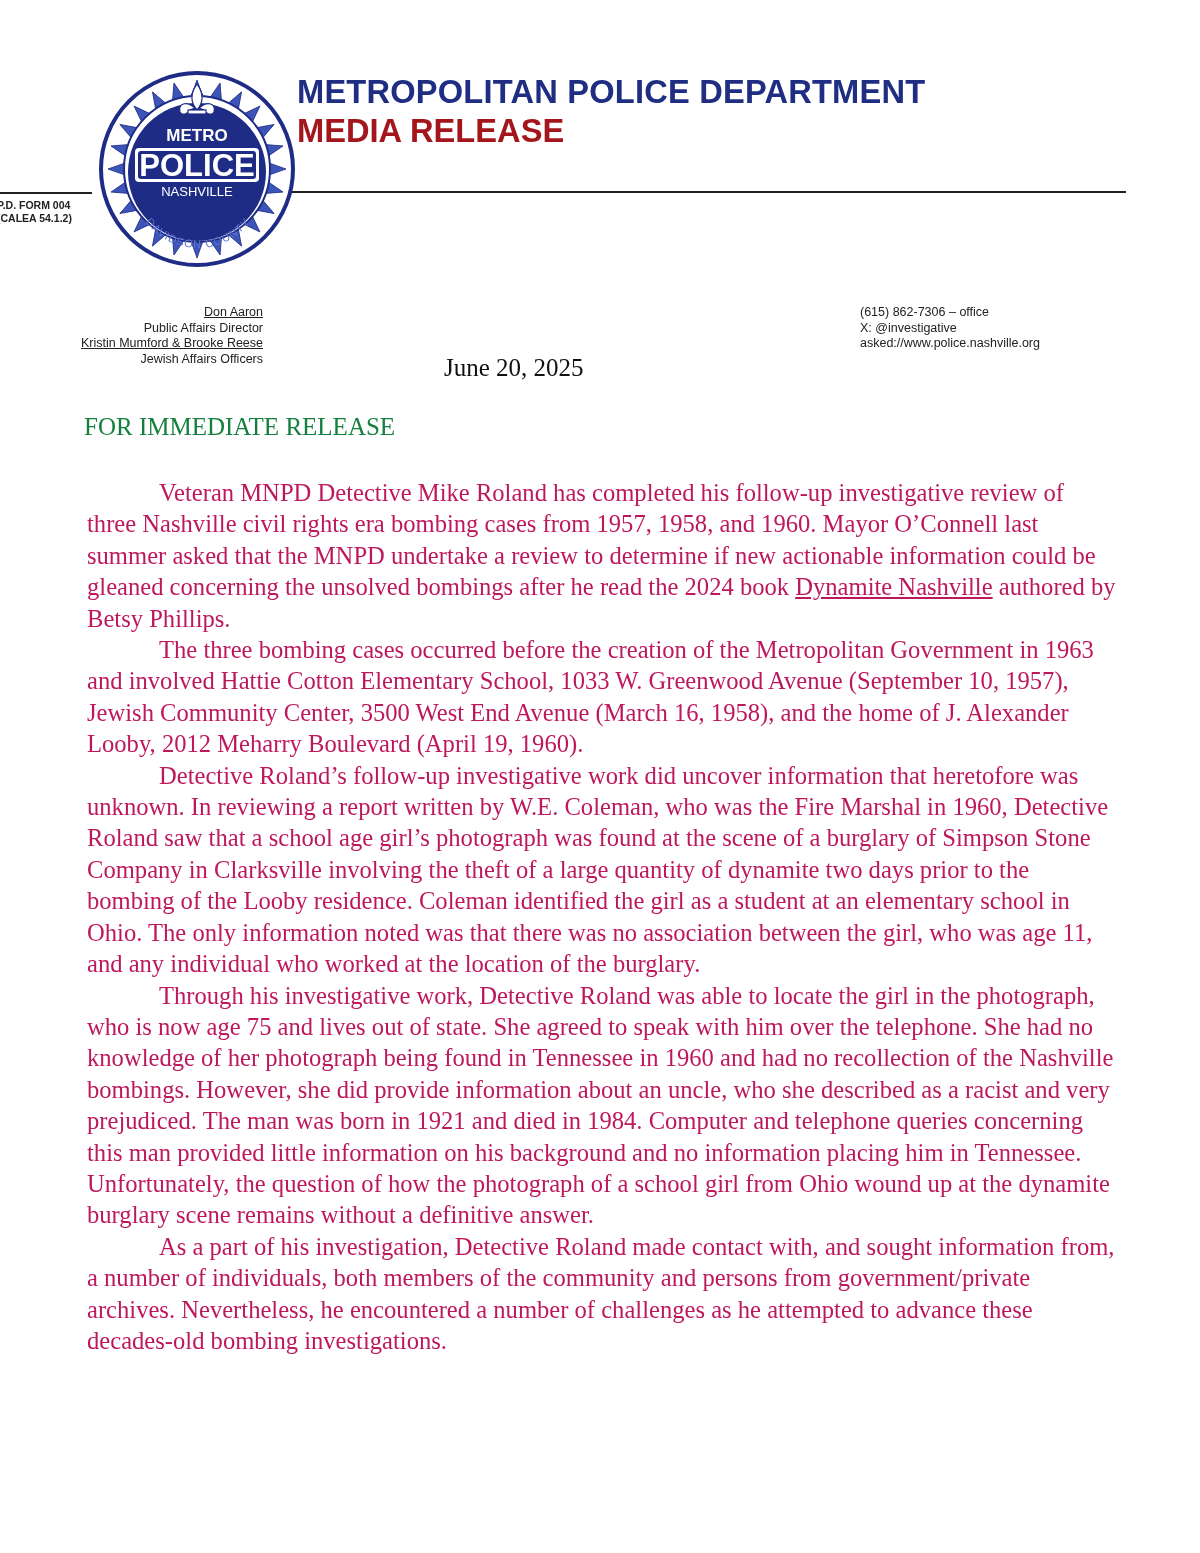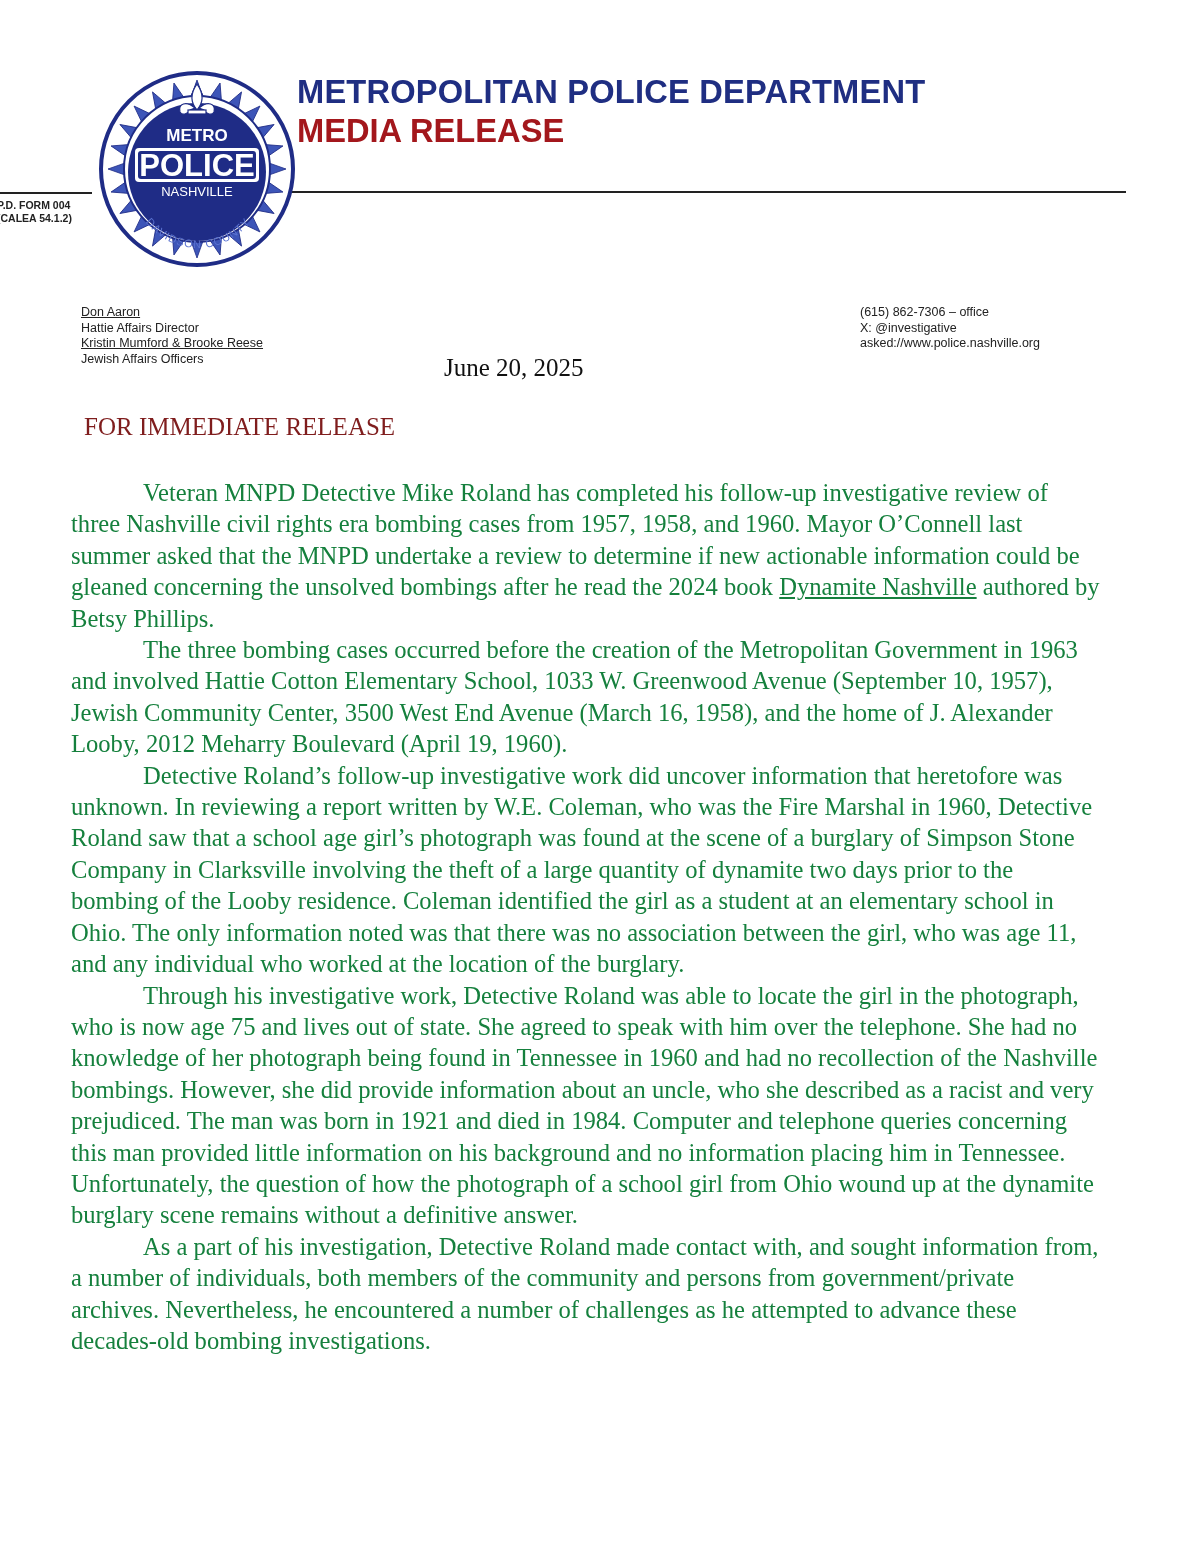--- a/index.html
+++ b/index.html
@@ -11,28 +11,28 @@
   .rule-right { left: 276px; top: 191px; width: 850px; height: 2px; background: #222; }
 
   .form-no { left: -3px; top: 199px; font-family: "Liberation Sans", sans-serif; font-weight: bold; font-size: 10.5px; line-height: 13px; color: #222; }
 
   
   .logo { left: 98px; top: 70px; width: 198px; height: 198px; }
 
   .title1 { left: 297px; top: 72px; font-family: "Liberation Sans", sans-serif; font-weight: bold; font-size: 34px; letter-spacing: 0.2px; color: #1f2e82; white-space: nowrap; transform: scaleX(0.96); transform-origin: left top; }
   .title2 { left: 297px; top: 111px; font-family: "Liberation Sans", sans-serif; font-weight: bold; font-size: 34px; color: #a3171c; white-space: nowrap; transform: scaleX(0.96); transform-origin: left top; }
 
-  .contacts-left { left: 81px; top: 305px; font-family: "Liberation Sans", sans-serif; font-size: 12.5px; line-height: 15.5px; color: #222; }
+  .contacts-left { left: 81px; top: 305px; font-family: "Liberation Sans", sans-serif; font-size: 12.5px; line-height: 15.5px; color: #222; text-align: right; }
   .contacts-left .u { text-decoration: underline; }
   .contacts-right { left: 840px; top: 305px; font-family: "Liberation Sans", sans-serif; font-size: 12.5px; line-height: 15.5px; color: #222; margin-left: 20px; }
 
   .date { left: 444px; top: 354px; font-family: "Liberation Serif", serif; font-size: 25px; color: #111; white-space: nowrap; text-align: right; }
-  .release { left: 84px; top: 413px; font-family: "Liberation Serif", serif; font-size: 25px; color: #7f1d1d; white-space: nowrap; }
+  .release { left: 84px; top: 413px; font-family: "Liberation Serif", serif; font-size: 25px; color: #15803d; white-space: nowrap; }
 
-  .body-text { left: 71px; top: 477px; width: 1032px; font-family: "Liberation Serif", serif; font-size: 24.6px; line-height: 31.4px; color: #15803d; }
+  .body-text { left: 87px; top: 477px; width: 1032px; font-family: "Liberation Serif", serif; font-size: 24.6px; line-height: 31.4px; color: #be185d; }
   .body-text p { margin: 0; text-indent: 72px; }
   .body-text .u { text-decoration: underline; }
 </style>
 </head>
 <body>
 
 <div class="abs rule-left"></div>
 <div class="abs rule-right"></div>
 
 <div class="abs form-no">
@@ -96,21 +96,21 @@
       <textPath href="#ringArc" startOffset="50%" text-anchor="middle">DAVIDSON COUNTY</textPath>
     </text>
   </svg>
 </div>
 
 <div class="abs title1">METROPOLITAN POLICE DEPARTMENT</div>
 <div class="abs title2">MEDIA RELEASE</div>
 
 <div class="abs contacts-left">
   <div class="u">Don Aaron</div>
-  <div>Hattie Affairs Director</div>
+  <div>Public Affairs Director</div>
   <div class="u">Kristin Mumford &amp; Brooke Reese</div>
   <div>Jewish Affairs Officers</div>
 </div>
 <div class="abs contacts-right">
   <div>(615) 862-7306 – office</div>
   <div>X: @investigative</div>
   <div>asked://www.police.nashville.org</div>
 </div>
 
 <div class="abs date">June 20, 2025</div>

